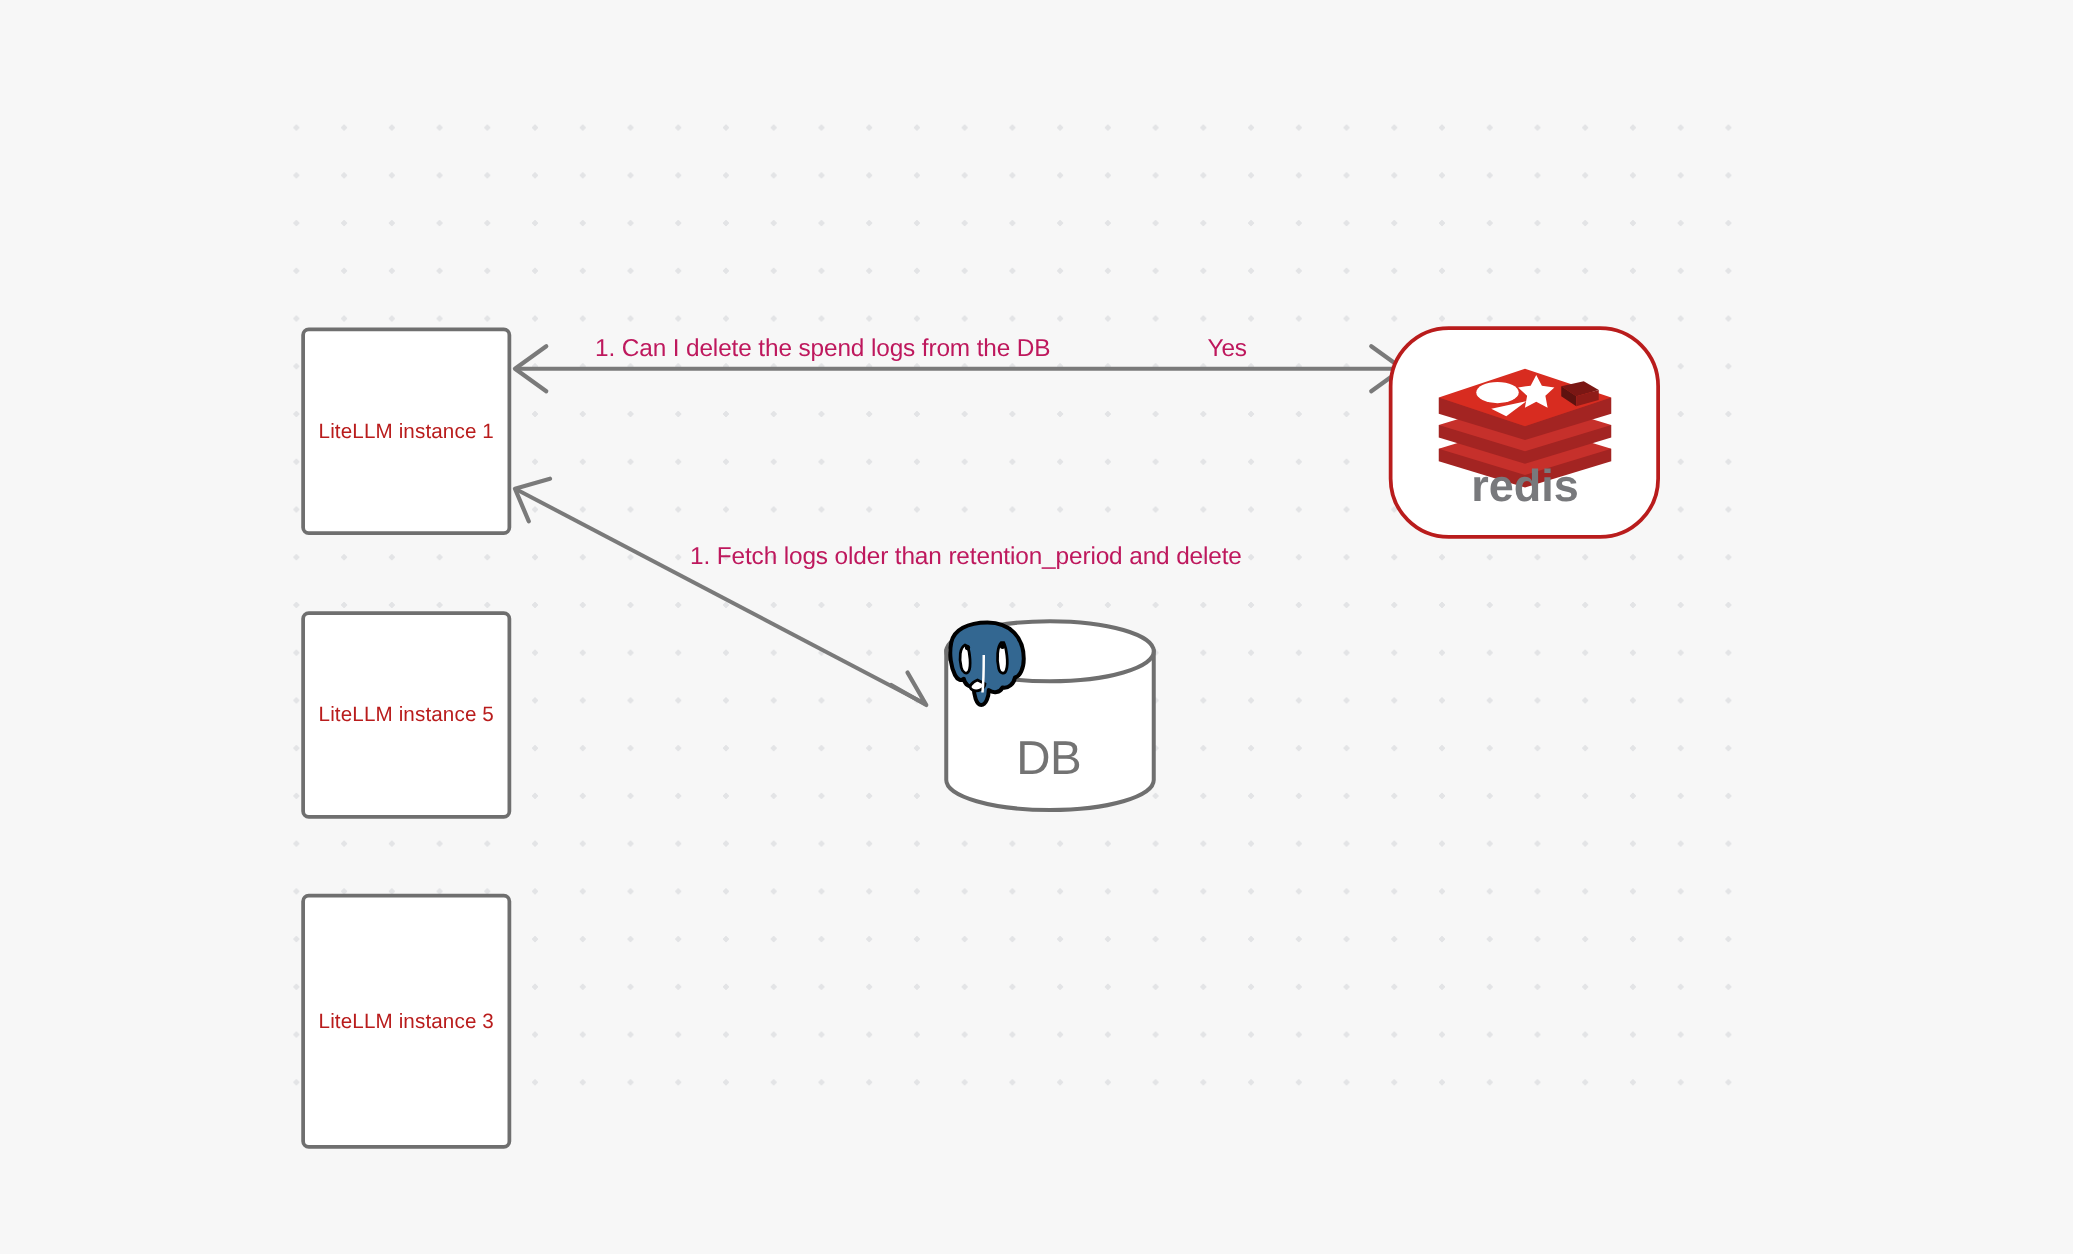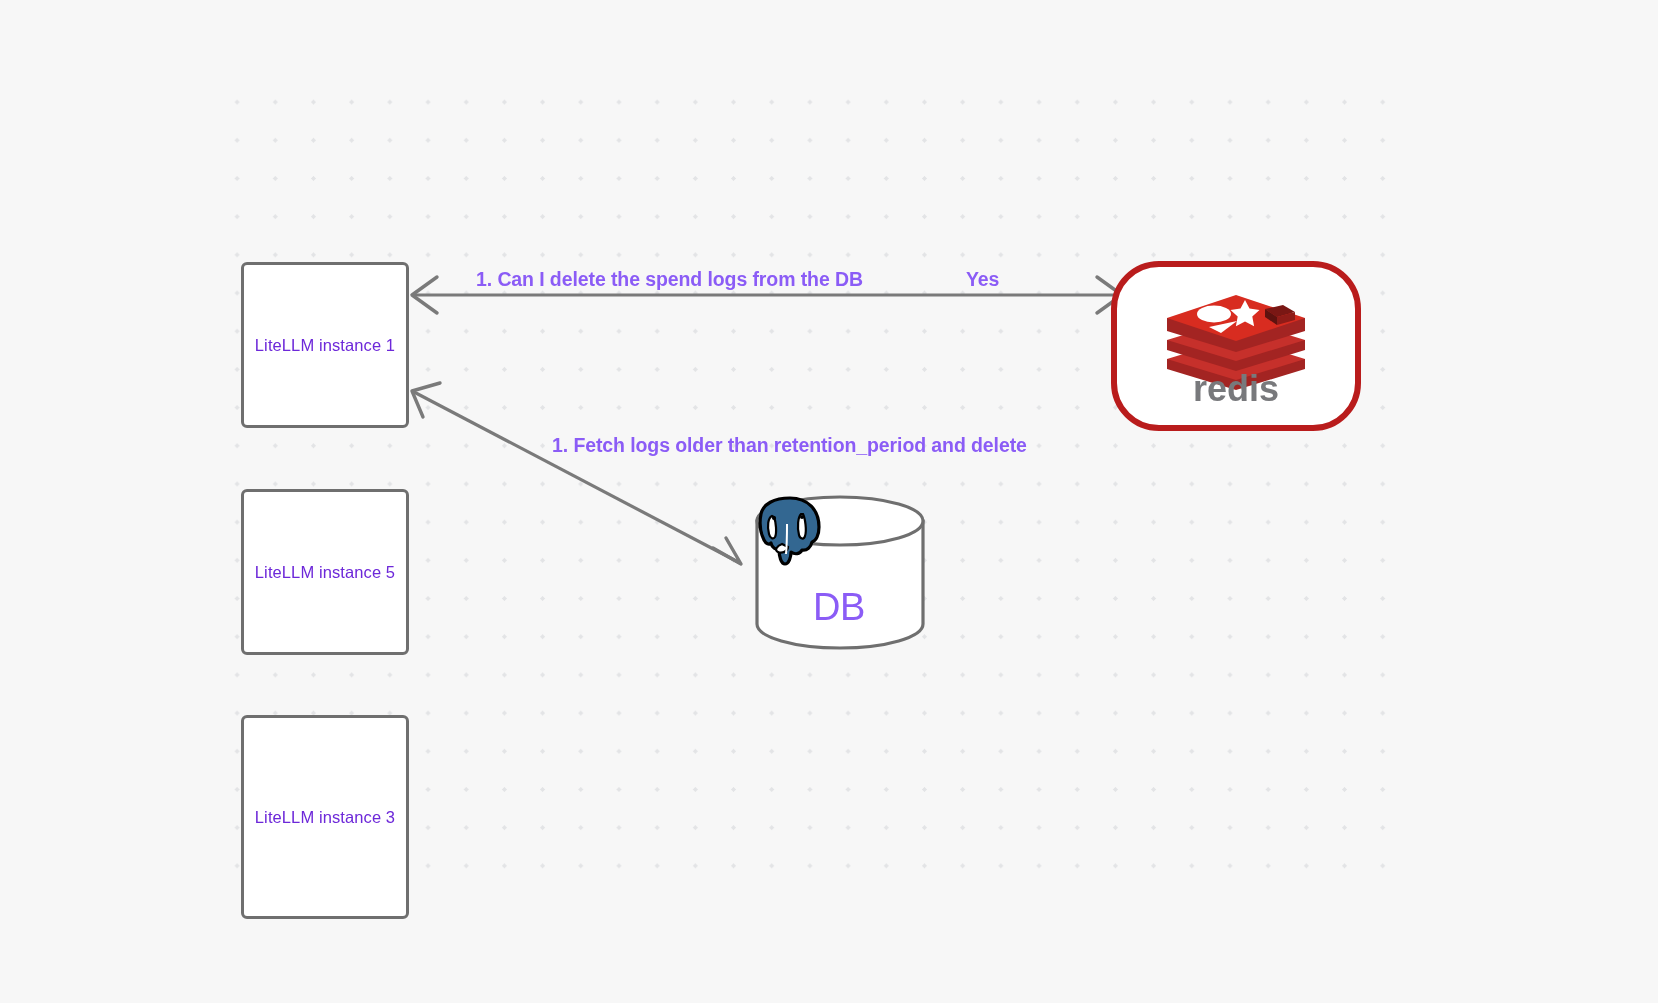--- a/index.html
+++ b/index.html
@@ -34,39 +34,39 @@
     background: #ffffff;
     border: 3px solid #6f6f6f;
     border-radius: 6px;
     box-sizing: border-box;
     display: flex;
     align-items: center;
     justify-content: center;
   }
   .node-label {
     font-size: 16.5px;
-    color: #6d28d9;
+    color: #b91c1c;
     font-family: "Liberation Sans", sans-serif;
     letter-spacing: 0.1px;
     white-space: nowrap;
   }
 
   #node-litellm-1 { left: 241px; top: 262px; width: 168px; height: 166px; }
   #node-litellm-2 { left: 241px; top: 489px; width: 168px; height: 166px; }
   #node-litellm-3 { left: 241px; top: 715px; width: 168px; height: 204px; }
 
   
   #node-redis {
     position: absolute;
     left: 1111px;
     top: 261px;
-    width: 250px;
+    width: 217px;
     height: 170px;
     background: #ffffff;
-    border: 6px solid #b91c1c;
+    border: 3px solid #b91c1c;
     border-radius: 48px;
     box-sizing: border-box;
     display: flex;
     align-items: center;
     justify-content: center;
   }
   #redis-logo {
     display: block;
   }
 
@@ -84,43 +84,43 @@
     left: 0; top: 0;
     width: 172px; height: 157px;
     display: flex;
     align-items: center;
     justify-content: center;
     padding-top: 34px;
     box-sizing: border-box;
   }
   #db-text {
     font-size: 38px;
-    color: #8b5cf6;
+    color: #737373;
     font-family: "Liberation Sans", sans-serif;
     letter-spacing: -0.5px;
     margin-left: -2px;
     margin-top: 36px;
   }
 
   
   #edges {
     position: absolute;
     left: 0; top: 0;
     width: 1658px;
     height: 1003px;
     pointer-events: none;
   }
 
   
   .edge-label {
     position: absolute;
     font-family: "Liberation Sans", sans-serif;
-    font-weight: bold;
+    font-weight: normal;
     font-size: 19.5px;
-    color: #8b5cf6;
+    color: #be185d;
     white-space: nowrap;
     letter-spacing: -0.1px;
   }
   #label-step-1 { left: 476px; top: 268px; }
   #label-yes    { left: 966px; top: 268px; }
   #label-step-2 { left: 552px; top: 434px; }
 </style>
 </head>
 <body>
 

